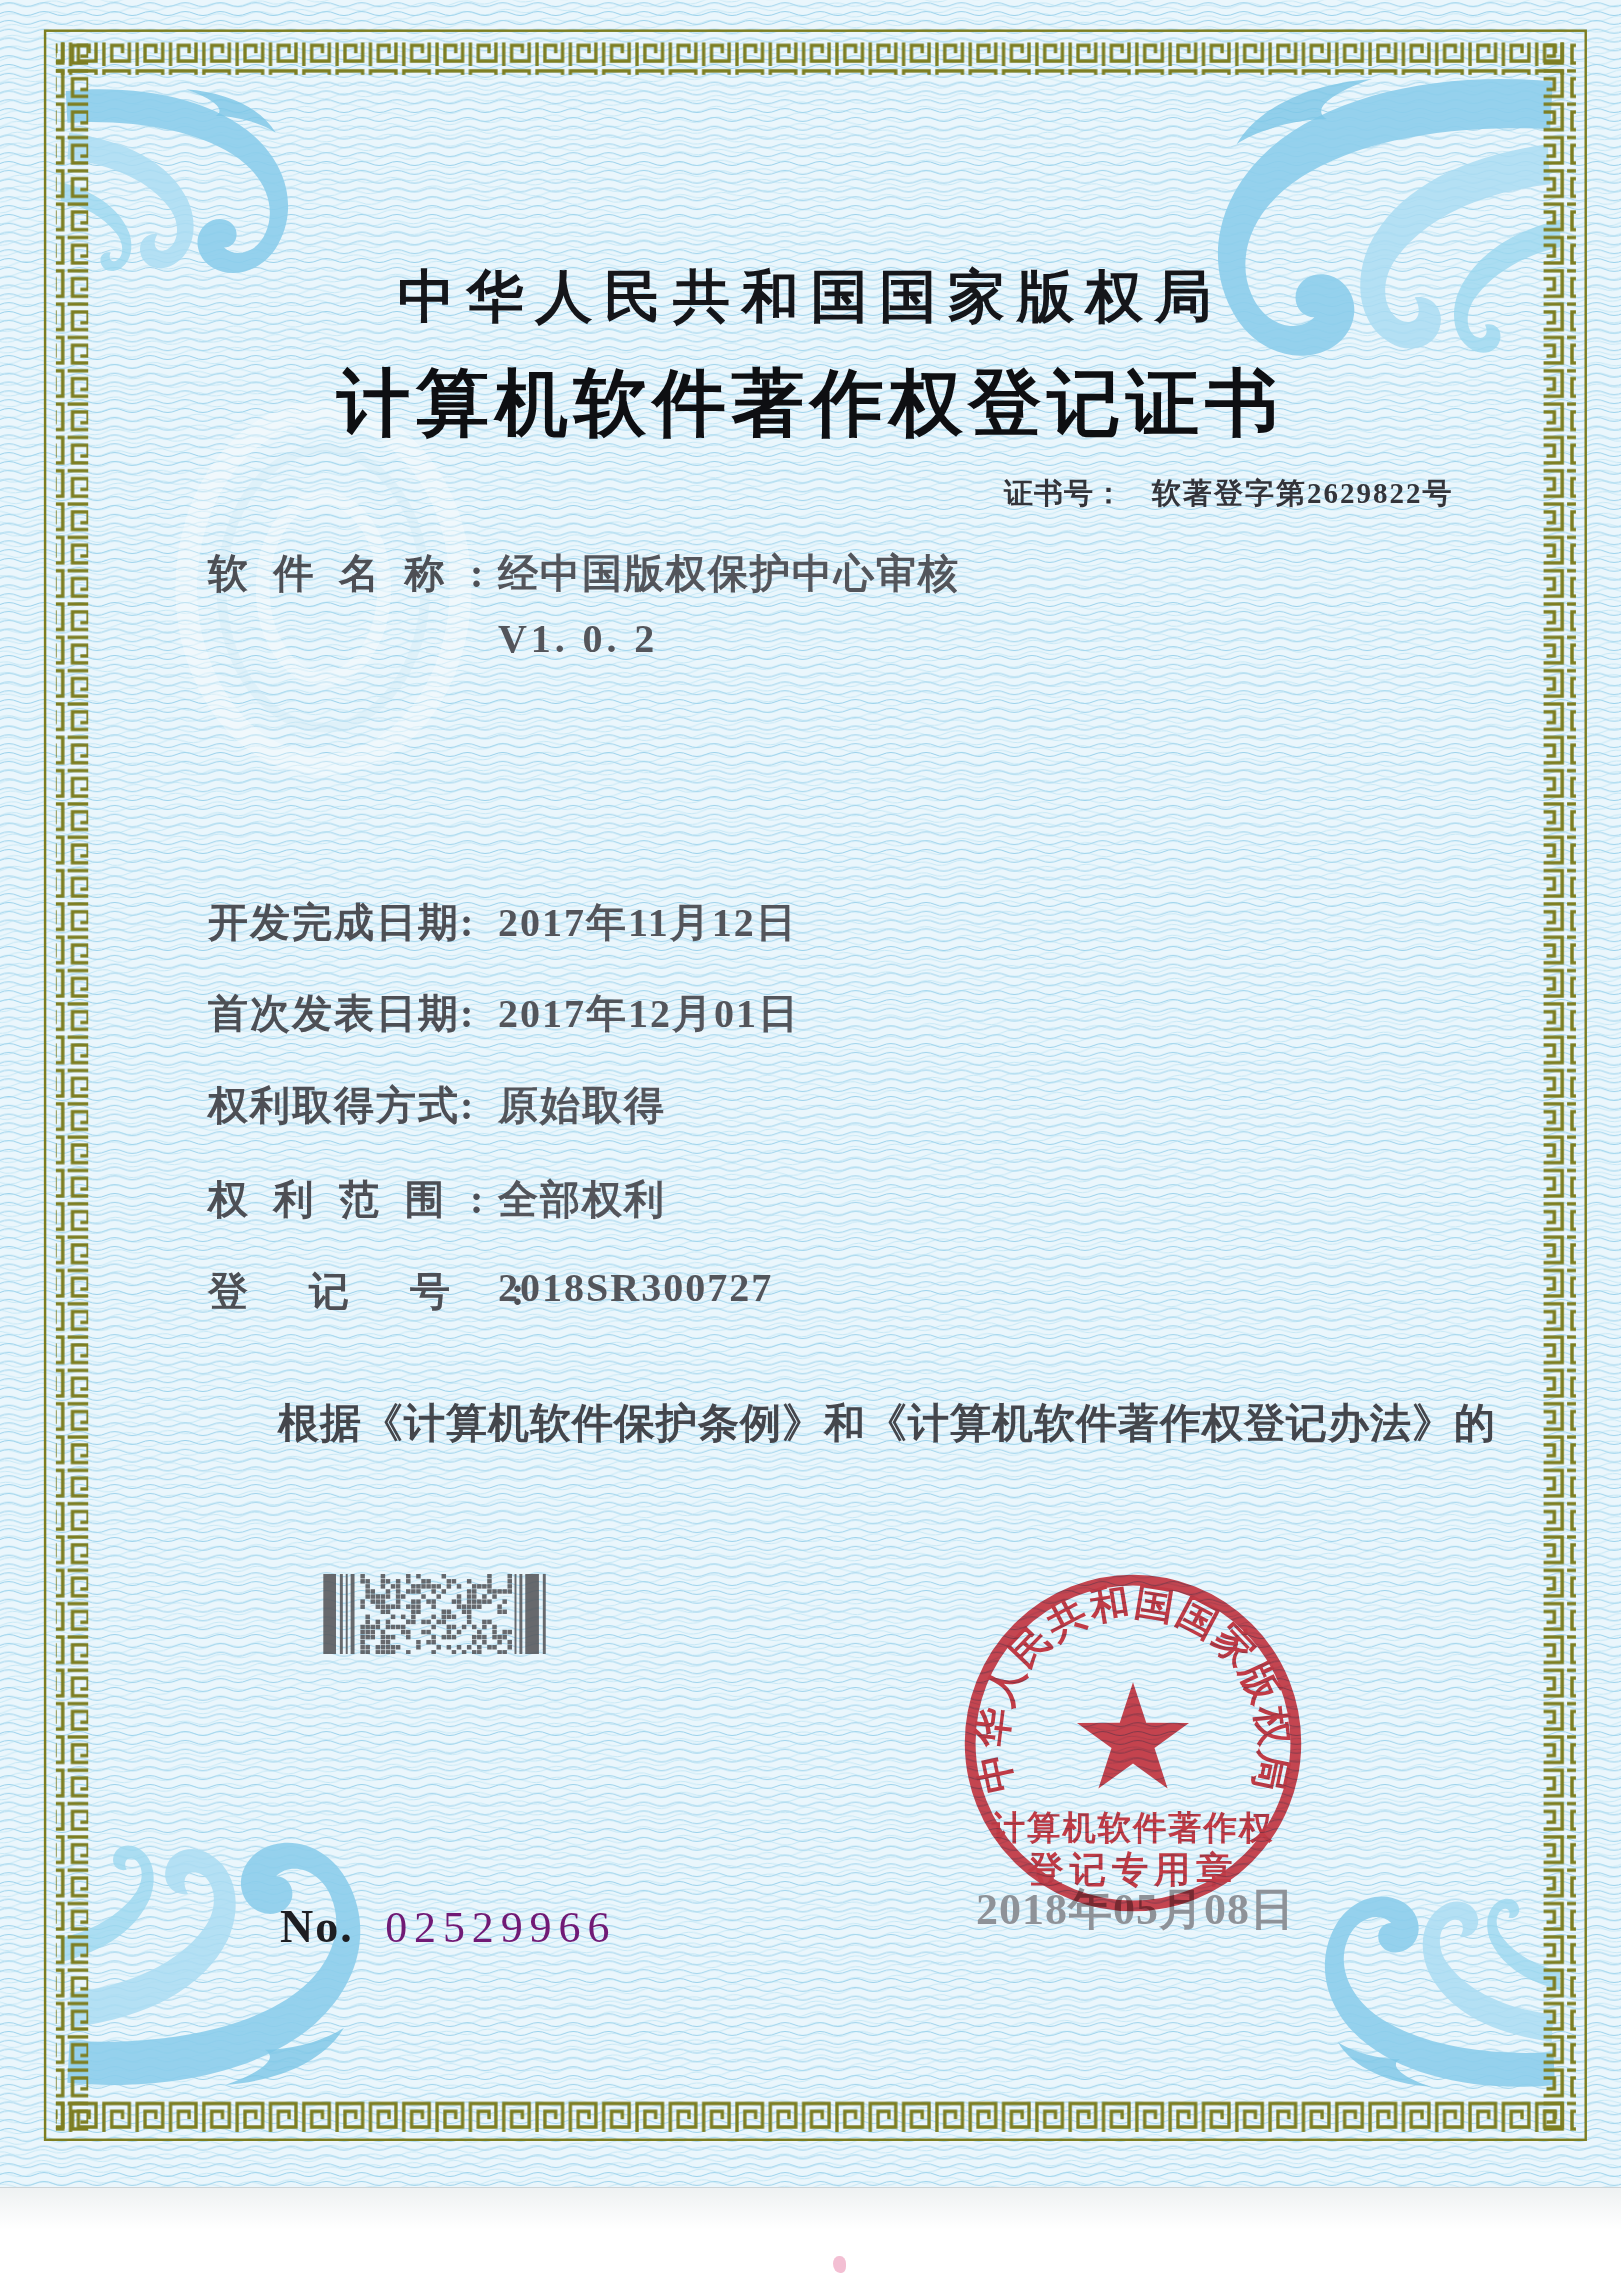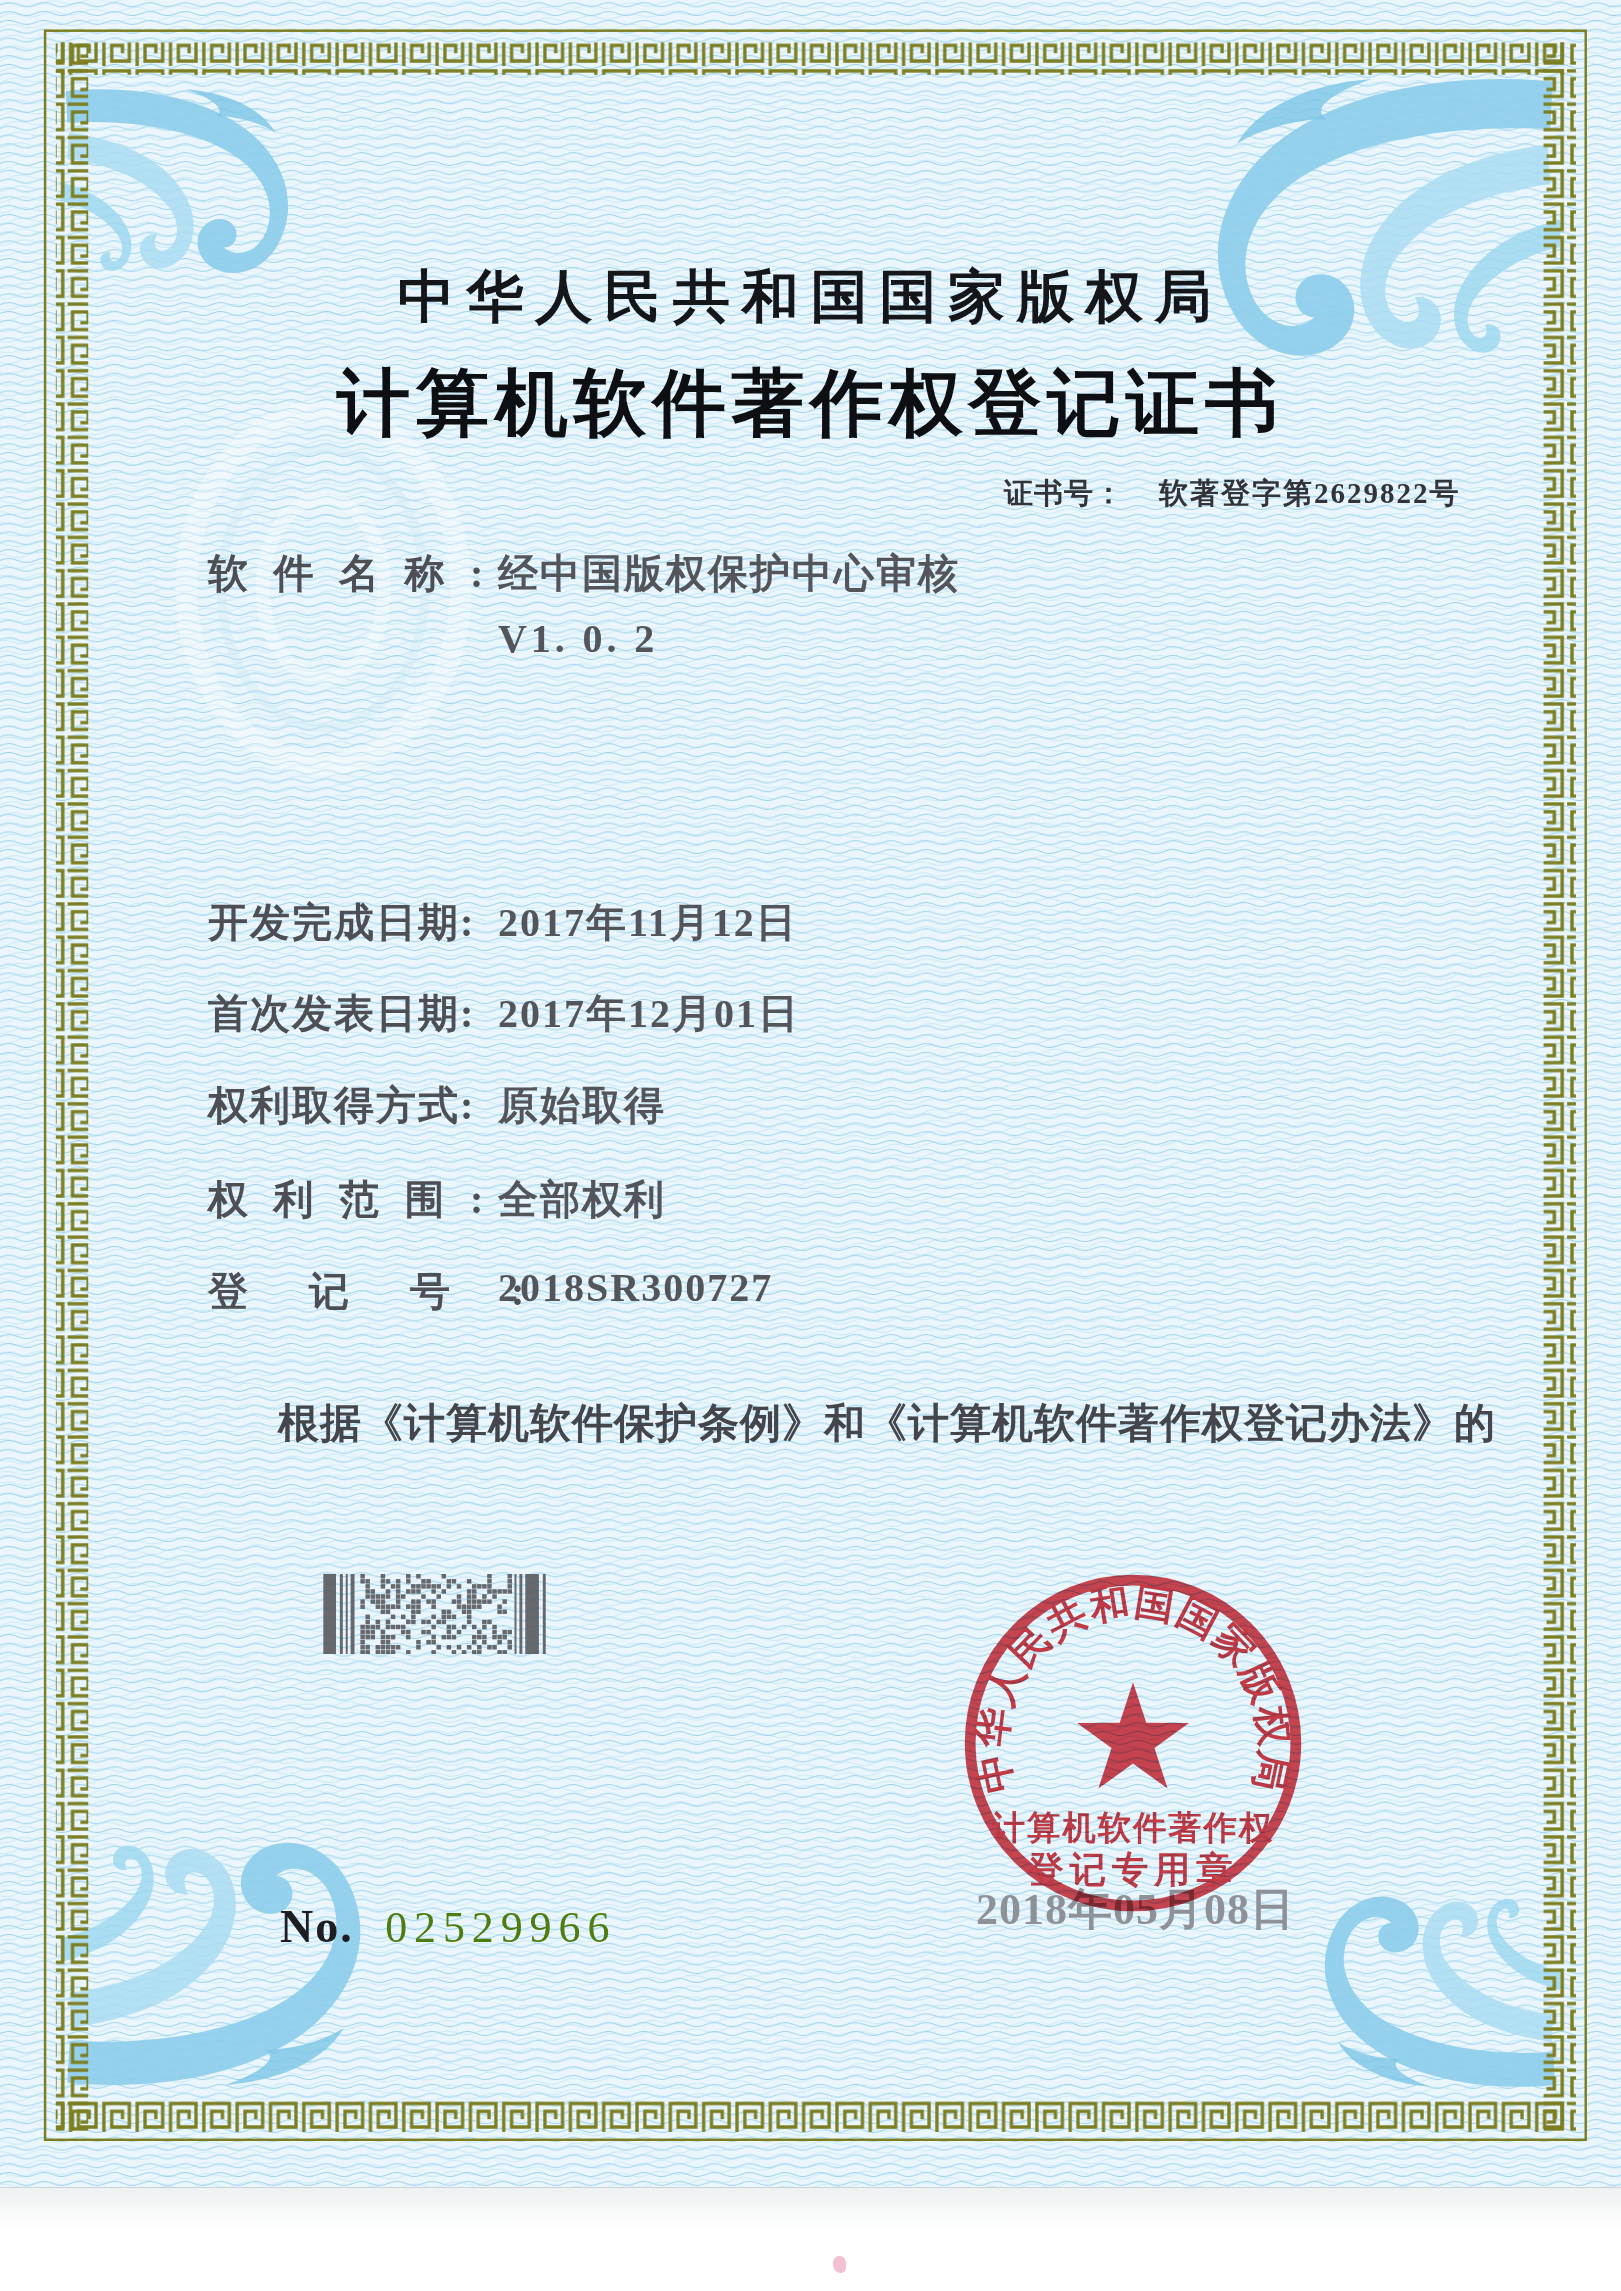--- a/index.html
+++ b/index.html
@@ -24,42 +24,42 @@
     text-align:center;
     font-size:73px;font-weight:800;color:#0e0f12;
     letter-spacing:5.9px;
     z-index:2;position:absolute;
   }
   .certno{
     position:absolute;left:1004px;top:474px;z-index:2;
     font-size:29px;font-weight:700;color:#33343a;
     white-space:nowrap;letter-spacing:1px;
   }
-  .certno .val{margin-left:35px;letter-spacing:2px;}
+  .certno .val{margin-left:28px;letter-spacing:2px;}
 
   .row{position:absolute;left:208px;z-index:2;white-space:nowrap;color:#4d4f55;}
   .row .lbl{
     display:inline-block;font-size:40px;font-weight:600;color:#4d4f55;
     vertical-align:top;
   }
   .sp-wide{letter-spacing:25.5px;}
   .sp-tight{letter-spacing:2px;}
   .sp-huge{letter-spacing:61px;}
   .row .val{
     position:absolute;left:290px;top:0;
     font-size:40px;font-weight:600;color:#53555b;letter-spacing:2px;
   }
   .row .val .v2{display:block;margin-top:14px;letter-spacing:3.9px;}
 
   .statement{position:absolute;z-index:2;font-size:41px;color:#44464c;
     font-weight:600;letter-spacing:1px;white-space:nowrap;}
 
   .serial{position:absolute;left:280px;top:1900px;z-index:2;white-space:nowrap;}
   .serial .no{font-size:46px;color:#1d1e22;font-weight:600;letter-spacing:2px;}
-  .serial .num{font-size:44px;color:#4d7c0f;font-weight:500;letter-spacing:6.9px;margin-left:27.4px;}
+  .serial .num{font-size:44px;color:#701a75;font-weight:500;letter-spacing:6.9px;margin-left:27.4px;}
 
   .seal-date{position:absolute;left:976px;top:1880px;z-index:2;
     font-size:44px;color:#8e9298;font-weight:600;letter-spacing:1px;}
 
   .seal{position:absolute;left:927px;top:1537px;z-index:3;mix-blend-mode:multiply;opacity:.96;}
   .barcode{position:absolute;left:323px;top:1574px;z-index:2;opacity:.88;}
 
   .scan-edge{
     position:absolute;left:0;bottom:0;width:1621px;height:104px;z-index:4;
     background:linear-gradient(#eef1f2,#ffffff 40%);

